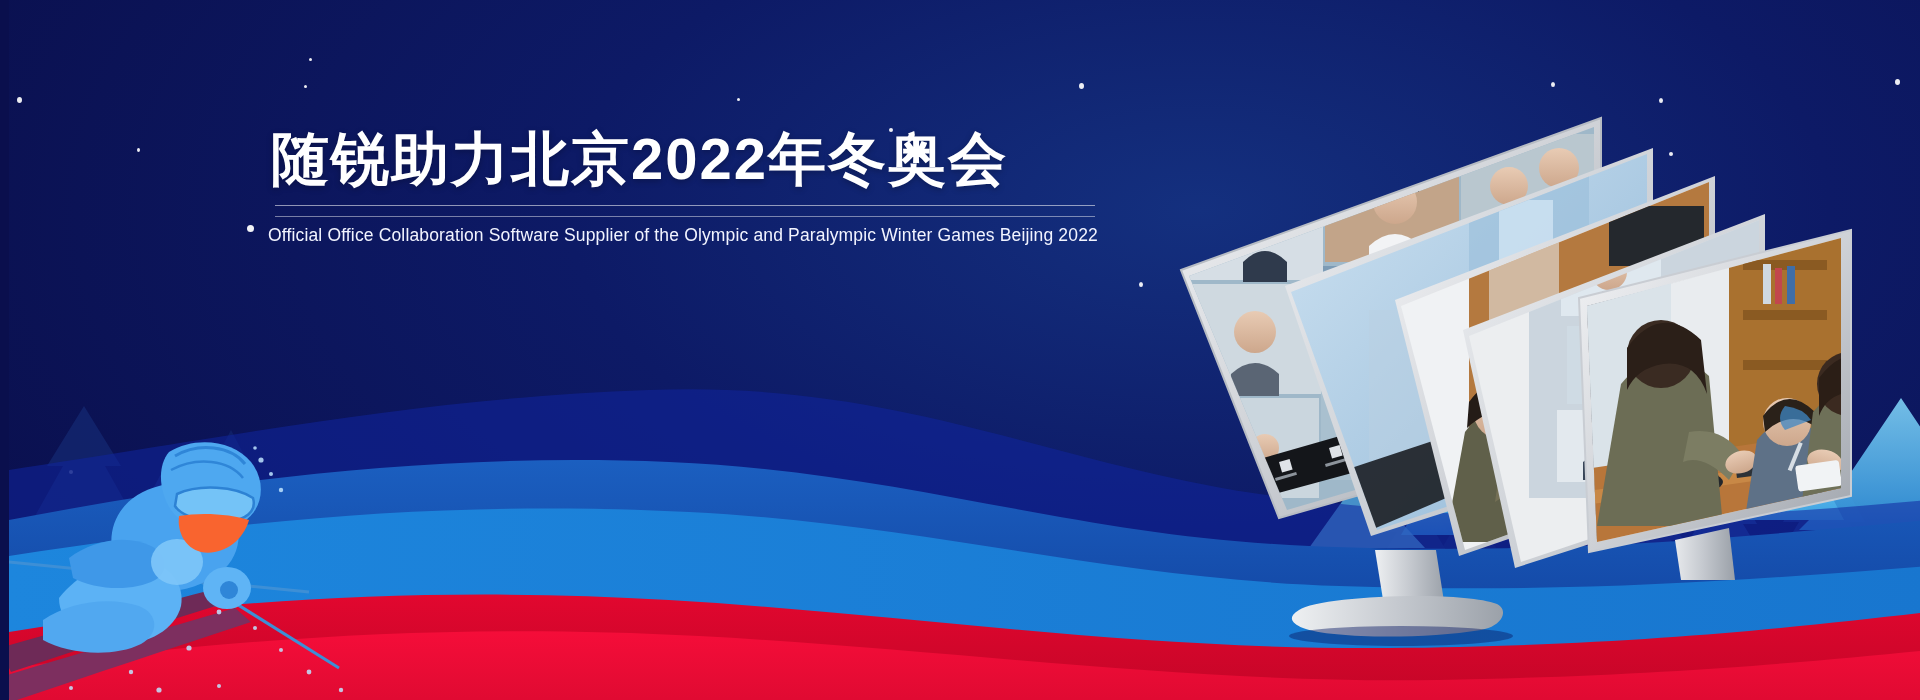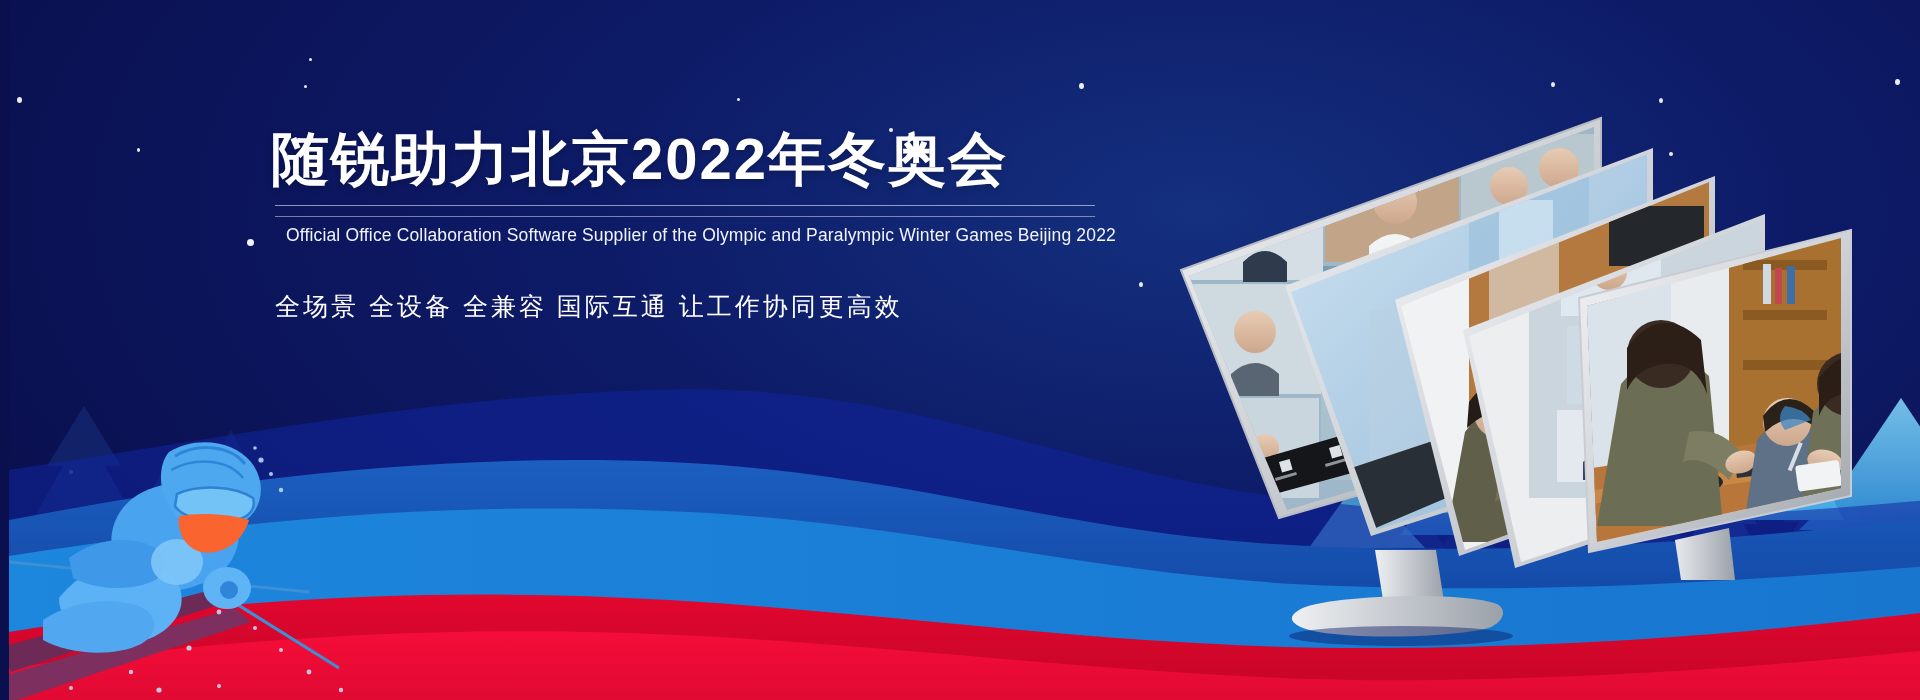--- a/index.html
+++ b/index.html
@@ -20,21 +20,21 @@
     font-size:58px;font-weight:700;color:#ffffff;letter-spacing:2px;
     line-height:1.08;white-space:nowrap;
     text-shadow:0 2px 6px rgba(0,0,0,.25);
   }
   .rule{height:1px;background:rgba(255,255,255,.55);margin:14px 0 10px 4px;width:820px;}
   .rule2{height:1px;background:rgba(255,255,255,.45);margin:9px 0 8px 4px;width:820px;}
   .sub-cn{
     font-size:28.5px;font-weight:700;color:#ffffff;letter-spacing:1.5px;
     white-space:nowrap;line-height:1.2;margin-left:4px;
   }
-  .sub-en-row{display:flex;align-items:flex-end;gap:32px;margin-left:-24px;}
+  .sub-en-row{display:flex;align-items:flex-start;gap:14px;margin-left:-24px;}
   .bullet{width:7px;height:7px;border-radius:50%;background:#ffffff;flex:0 0 auto;opacity:.95;}
   .sub-en{
     font-size:17.5px;font-weight:400;color:#f2f4ff;letter-spacing:.15px;white-space:nowrap;
   }
   .tagline{
     margin-top:44px;margin-left:4px;
     font-size:25px;font-weight:400;color:#ffffff;letter-spacing:3px;white-space:nowrap;
   }
 
   
@@ -202,21 +202,20 @@
   </svg>
 
   <div class="copy">
     <div class="title">随锐助力北京2022年冬奥会</div>
     <div class="rule"></div>
     <div class="rule2"></div>
     <div class="sub-en-row">
       <span class="bullet"></span>
       <span class="sub-en">Official Office Collaboration Software Supplier of the Olympic and Paralympic Winter Games Beijing 2022</span>
     </div>
-    <div class="tagline">全场景 全设备 全兼容  国际互通 让工作协同更高效</div>
   </div>
 
   <div class="cluster">
     <svg width="760" height="470" viewBox="0 0 760 470">
       <defs>
         <linearGradient id="bezel" x1="0" y1="0" x2="1" y2="1">
           <stop offset="0" stop-color="#f3f4f6"></stop>
             <stop offset=".5" stop-color="#cfd2d7"></stop>
             <stop offset="1" stop-color="#9ea3ab"></stop>
         </linearGradient>

